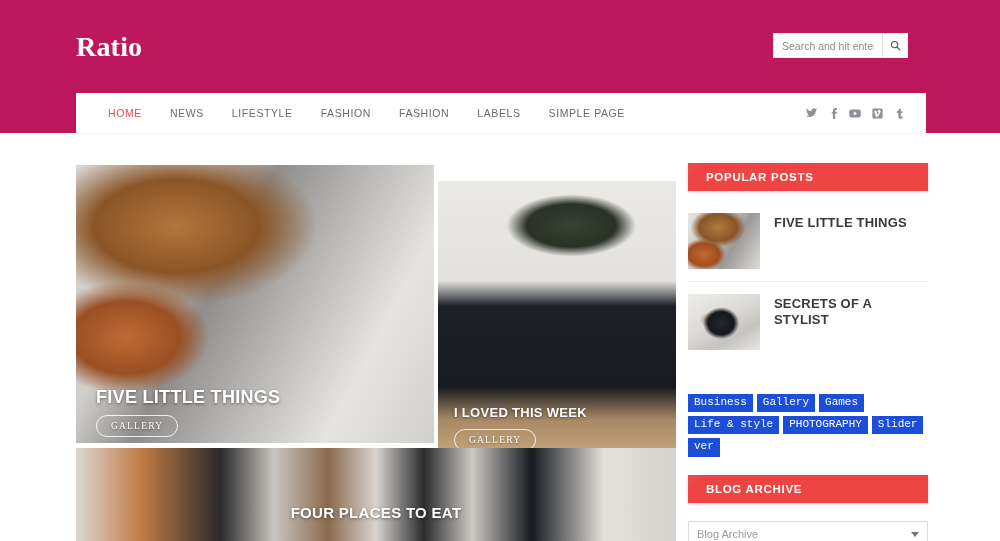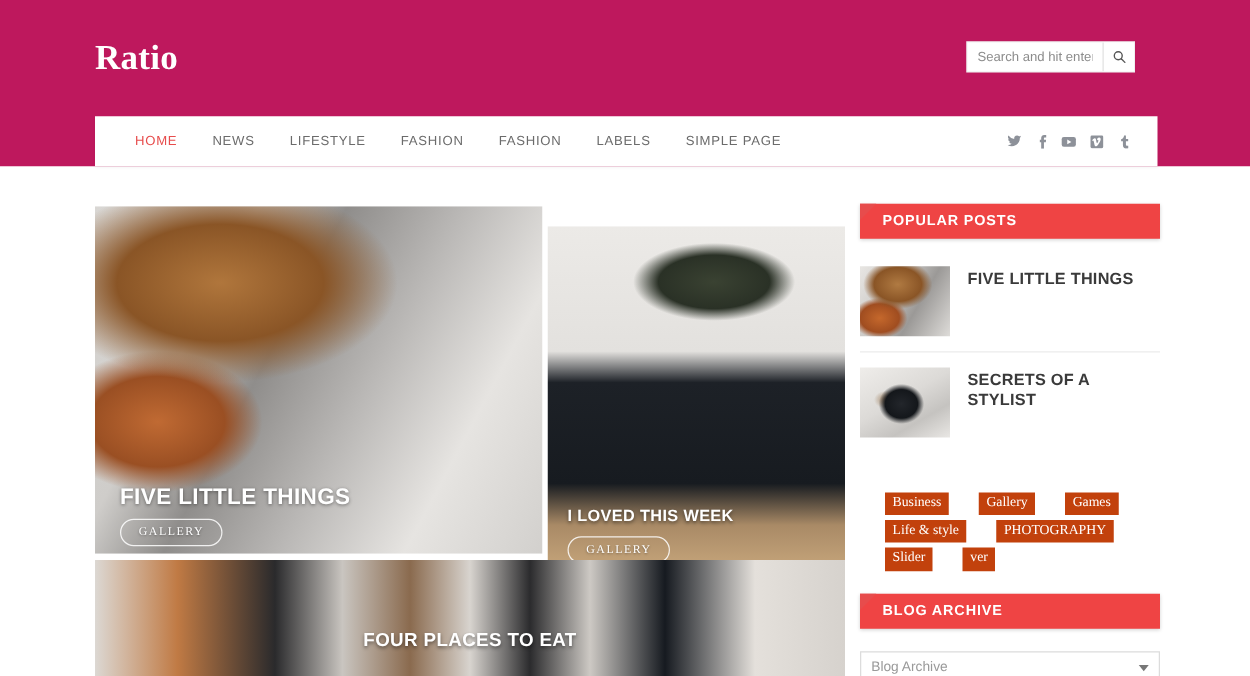--- a/index.html
+++ b/index.html
@@ -123,22 +123,22 @@
       radial-gradient(ellipse 30% 34% at 46% 52%, #23262b 0%, #14171b 60%, rgba(20,23,27,0) 84%),
       radial-gradient(ellipse 20% 18% at 30% 46%, #9c7b58 0%, rgba(156,123,88,0) 72%),
       linear-gradient(150deg, #efedea 0%, #dcdad7 45%, #c5c3c0 72%, #e9e7e4 100%); }
   .pp-title {
     font-size:13px; font-weight:700; color:#3a3a3a; letter-spacing:0.2px;
     line-height:1.25; padding-top:2px; cursor:pointer;
   }
 
   .labels-wrap { padding-top:14px; display:flex; flex-wrap:wrap; gap:4px 4px; }
   .label-chip {
-    background:#c2410c; color:#fff; font-family:Liberation Serif, serif;
-    font-size:11px; padding:2px 6px 3px; cursor:pointer; white-space:nowrap; line-height:1.2;margin-left:20px;
+    background:#1d4ed8; color:#fff; font-family:Liberation Mono, monospace;
+    font-size:11px; padding:2px 6px 3px; cursor:pointer; white-space:nowrap; line-height:1.2;
   }
 
   .archive-wrap { padding-top:18px; }
   .archive-select {
     width:240px; height:26px; border:1px solid #dcdcdc; background:#fff;
     font-family:"Liberation Sans", sans-serif; font-size:11px; color:#9a9a9a;
     padding:0 8px; display:flex; align-items:center; cursor:pointer; position:relative;
   }
   .archive-select .caret {
     position:absolute; right:8px; top:50%; width:0; height:0; margin-top:-2px;

